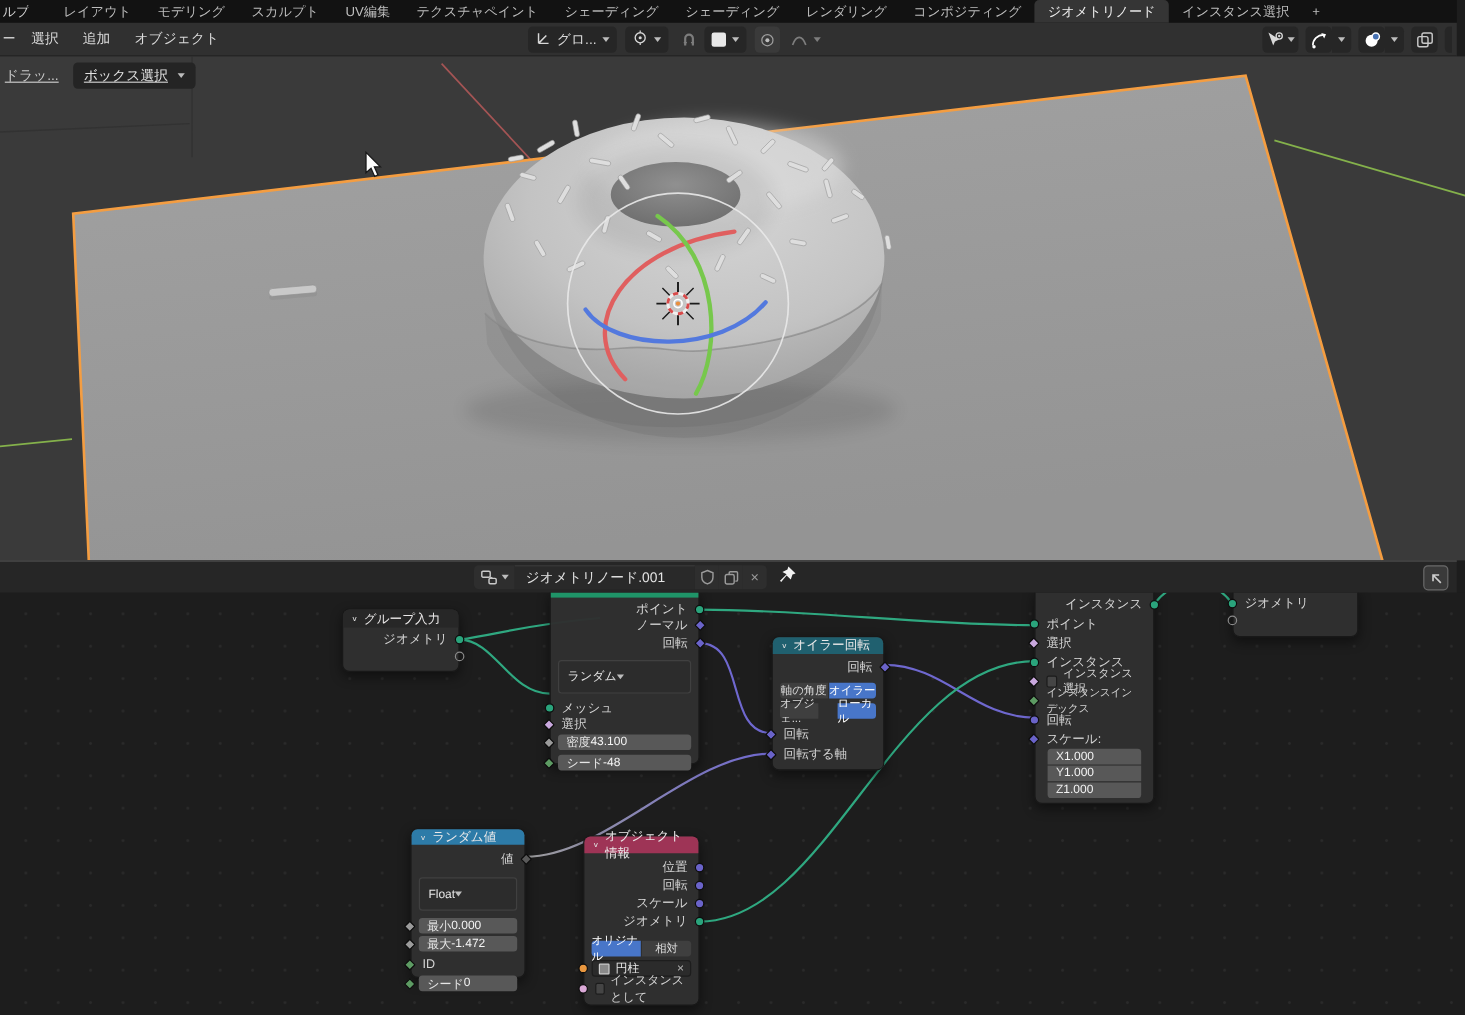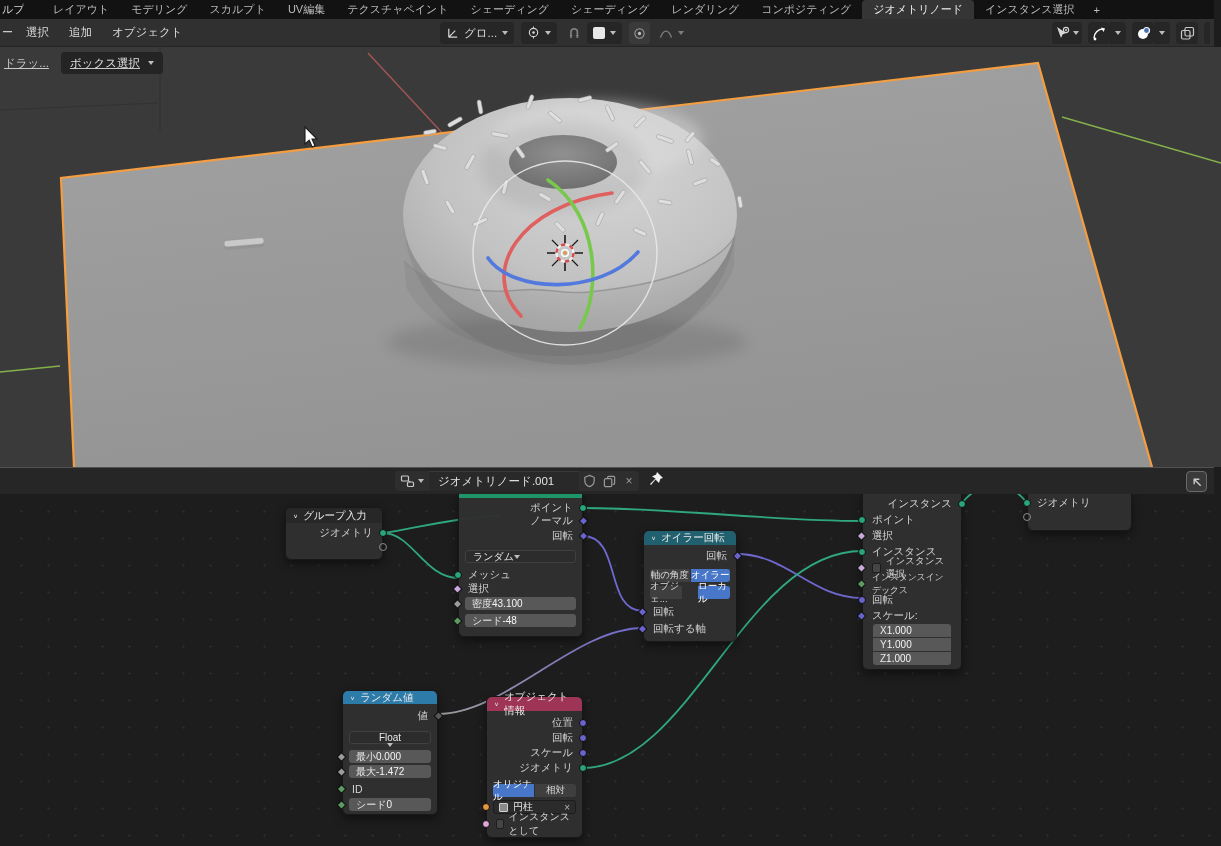--- a/index.html
+++ b/index.html
@@ -76,21 +76,21 @@
     top:50%; transform:translateY(-50%); z-index:3; }
   .sock.l { left:-5px; } .sock.r { right:-5px; }
   .sock.dia { width:7px; height:7px; border-radius:1px; transform:translateY(-50%) rotate(45deg); }
   .sock.virt { background:transparent; border:1.5px solid #8a8a8a; }
   .c-geo{background:#2aa47c}.c-vec{background:#6a63c9}.c-bool{background:#c9a8de}
   .c-int{background:#5d9b63}.c-flo{background:#9b9b9b}.c-obj{background:#e9973f}.c-pnk{background:#dba9d7}
   .fld { background:#585858; border-radius:3px; height:13px; margin:0 6px; display:flex;
     justify-content:flex-start; align-items:center; padding:0 7px; font-size:10px; color:#f0f0f0; position:relative; }
   .fld .lab { color:#e6e6e6; } .fld .val { color:#f5f5f5; }
   .dd { background:#2c2c2c; border:1px solid #404040; border-radius:3px; height:13px; margin:0 6px;
-    display:flex; align-items:center; padding:0 7px; font-size:10px; color:#e6e6e6; }
+    display:flex; align-items:center; padding:13px 7px; font-size:10px; color:#e6e6e6; }
   .btnrow { display:flex; gap:1px; margin:0 6px; }
   .tbtn { flex:1; height:13px; background:#3f3f3f; display:flex; align-items:center; justify-content:center;
     font-size:9.5px; color:#dcdcdc; }
   .tbtn:first-child{ border-radius:3px 0 0 3px; } .tbtn:last-child{ border-radius:0 3px 3px 0; }
   .tbtn.sel { background:#4876c9; color:#fff; }
   .chk { width:10px; height:10px; background:#454545; border:1px solid #1c1c1c; border-radius:2px; }
   .vstack { margin:0 10px; } .vstack .fld { margin:0 0 1px 0; border-radius:0; }
   .vstack .fld:first-child { border-radius:3px 3px 0 0; } .vstack .fld:last-child { border-radius:0 0 3px 3px; }
   .objfld { background:#2b2b2b; border:1px solid #1d1d1d; border-radius:3px; height:14px; margin:0 6px;
     display:flex; align-items:center; gap:5px; padding:0 5px; font-size:10px; color:#e6e6e6; position:relative; }
@@ -583,21 +583,21 @@
 
     <div class="node" style="left:342px; top:196px; width:96px; height:125px;">
       <div class="nhead" style="background:#2d7ba8; height:13px;">
           <span class="chev">∨</span>
           <span>ランダム値</span>
         </div>
       <div class="row r" style="margin-top:5px; height:13px;">
           <span>値</span>
           <i class="sock r dia" style="background:#5a5a5a;"></i>
         </div>
-      <div class="dd" style="margin-top:9px;flex-direction:column;">
+      <div class="dd" style="margin-top:9px;">
           <span>Float</span>
           <span class="caret"></span>
         </div>
       <div class="fld" style="margin-top:6px;">
           <i class="sock l dia c-flo" style="left:-11px;"></i>
           <span class="lab">最小</span>
           <span class="val">0.000</span>
         </div>
       <div class="fld" style="margin-top:2px;">
           <i class="sock l dia c-flo" style="left:-11px;"></i>

